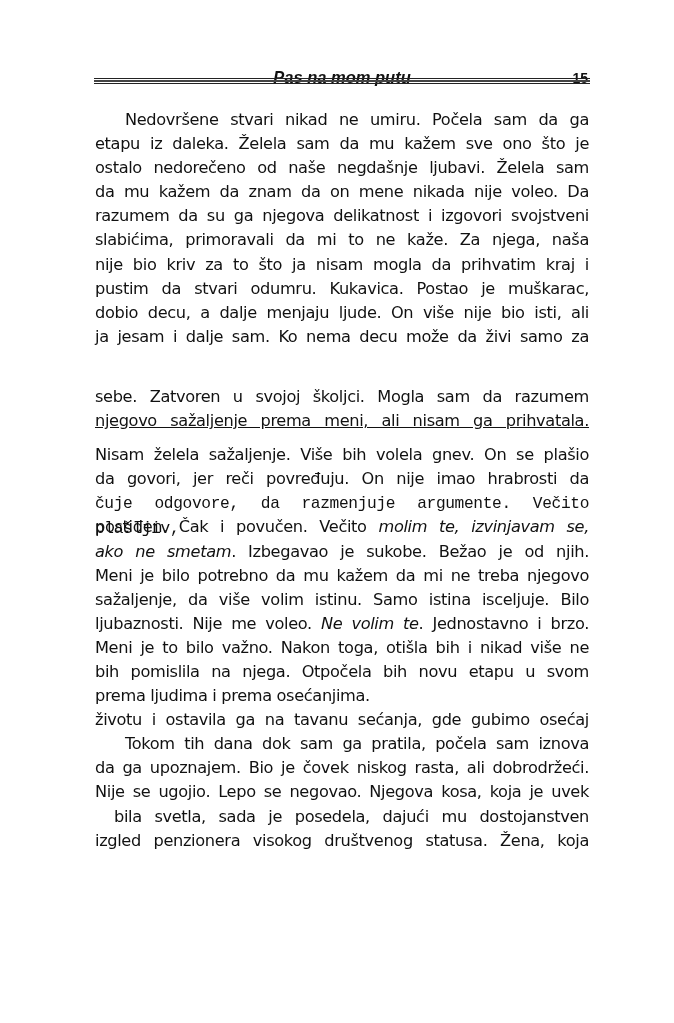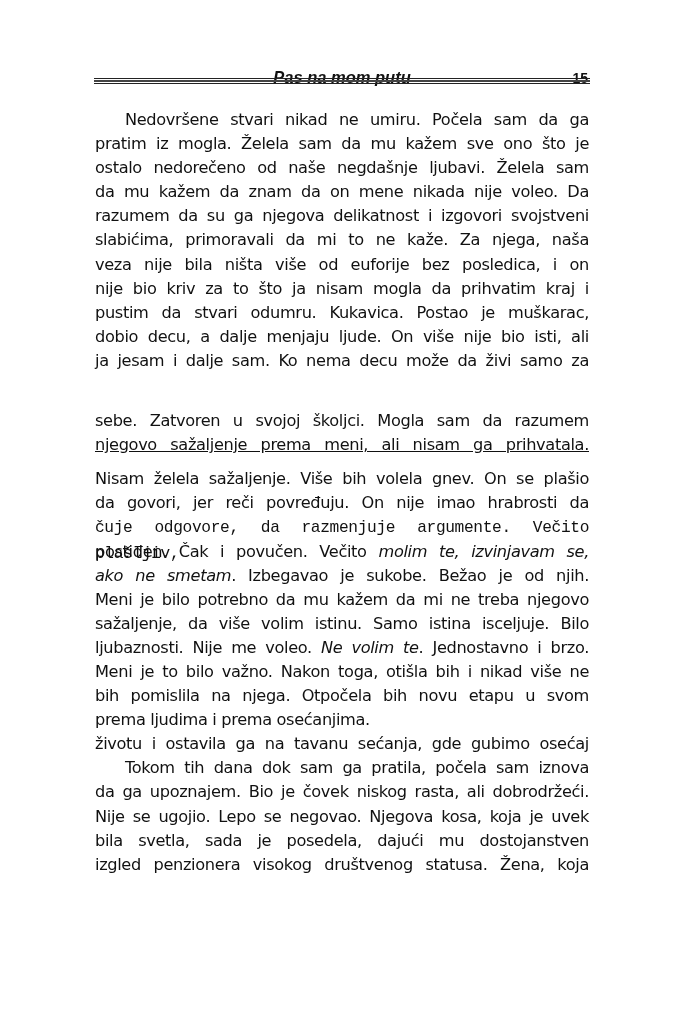--- a/index.html
+++ b/index.html
@@ -48,26 +48,25 @@
     <div class="page-number">15</div>
   </div>
   <div class="rule">
     <div class="r1"></div>
     <div class="r2"></div>
     <div class="r3"></div>
   </div>
   <div class="body-text" id="body-text">
       <div class="para">
         <span class="line indent" style="white-space: normal;"><span style="white-space: normal;">Nedovršene stvari nikad ne umiru. Počela sam da ga</span></span>
-        <span class="line" style="white-space: normal;"><span style="white-space: normal;">pratim iz mogla. Želela sam da mu kažem sve ono što je</span></span>
+        <span class="line" style="white-space: normal;"><span style="white-space: normal;">etapu iz daleka. Želela sam da mu kažem sve ono što je</span></span>
         <span class="line" style="white-space: normal;"><span style="white-space: normal;">ostalo nedorečeno od naše negdašnje ljubavi. Želela sam</span></span>
         <span class="line" style="white-space: normal;"><span style="white-space: normal;">da mu kažem da znam da on mene nikada nije voleo. Da</span></span>
         <span class="line" style="white-space: normal;"><span style="white-space: normal;">razumem da su ga njegova delikatnost i izgovori svojstveni</span></span>
         <span class="line" style="white-space: normal;"><span style="white-space: normal;">slabićima, primoravali da mi to ne kaže. Za njega, naša</span></span>
-        <span class="line" style="white-space: normal;"><span style="white-space: normal;">veza nije bila ništa više od euforije bez posledica, i on</span></span>
         <span class="line" style="white-space: normal;"><span style="white-space: normal;">nije bio kriv za to što ja nisam mogla da prihvatim kraj i</span></span>
         <span class="line" style="white-space: normal;"><span style="white-space: normal;">pustim da stvari odumru. Kukavica. Postao je muškarac,</span></span>
         <span class="line" style="white-space: normal;"><span style="white-space: normal;">dobio decu, a dalje menjaju ljude. On više nije bio isti, ali</span></span>
         <span class="line" style="white-space: normal;"><span style="white-space: normal;">ja jesam i dalje sam. Ko nema decu može da živi samo za</span></span>
         <span class="line" style="white-space: normal; margin-top: 36px;"><span style="white-space: normal;">sebe. Zatvoren u svojoj školjci. Mogla sam da razumem</span></span>
         <span class="line" style="white-space: normal;"><span style="white-space: normal; text-decoration: underline;">njegovo sažaljenje prema meni, ali nisam ga prihvatala.</span></span>
         <span class="line" style="white-space: normal; margin-top: 10px;"><span style="white-space: normal;">Nisam želela sažaljenje. Više bih volela gnev. On se plašio</span></span>
         <span class="line" style="white-space: normal;"><span style="white-space: normal;">da govori, jer reči povređuju. On nije imao hrabrosti da</span></span>
         <span class="line" style="white-space: normal;"><span style="white-space: normal; font-family: Liberation Mono, monospace;">čuje odgovore, da razmenjuje argumente. Večito plašljiv,</span></span>
         <span class="line" style="white-space: normal;"><span style="white-space: normal;">postiđen. Čak i povučen. Večito </span><em style="white-space: normal;">molim te, izvinjavam se,</em></span>
@@ -77,17 +76,17 @@
         <span class="line" style="white-space: normal;"><span style="white-space: normal;">ljubaznosti. Nije me voleo. </span><em style="white-space: normal;">Ne volim te</em><span style="white-space: normal;">. Jednostavno i brzo.</span></span>
         <span class="line" style="white-space: normal;"><span style="white-space: normal;">Meni je to bilo važno. Nakon toga, otišla bih i nikad više ne</span></span>
         <span class="line" style="white-space: normal;"><span style="white-space: normal;">bih pomislila na njega. Otpočela bih novu etapu u svom</span></span>
         <span class="line last"><span style="white-space: pre;">prema ljudima i prema osećanjima.</span></span>
         <span class="line" style="white-space: normal;"><span style="white-space: normal;">životu i ostavila ga na tavanu sećanja, gde gubimo osećaj</span></span>
       </div>
       <div class="para">
         <span class="line indent" style="white-space: normal;"><span style="white-space: normal;">Tokom tih dana dok sam ga pratila, počela sam iznova</span></span>
         <span class="line" style="white-space: normal;"><span style="white-space: normal;">da ga upoznajem. Bio je čovek niskog rasta, ali dobrodržeći.</span></span>
         <span class="line" style="white-space: normal;"><span style="white-space: normal;">Nije se ugojio. Lepo se negovao. Njegova kosa, koja je uvek</span></span>
-        <span class="line" style="white-space: normal;"><span style="white-space: normal;">bila svetla, sada je posedela, dajući mu dostojanstven</span></span>
+        <span class="line" style="white-space: normal; margin-left: 19px;"><span style="white-space: normal;">bila svetla, sada je posedela, dajući mu dostojanstven</span></span>
         <span class="line" style="white-space: normal;"><span style="white-space: normal;">izgled penzionera visokog društvenog statusa. Žena, koja</span></span>
       </div>
     </div>
 </div>
 
 </body></html>

